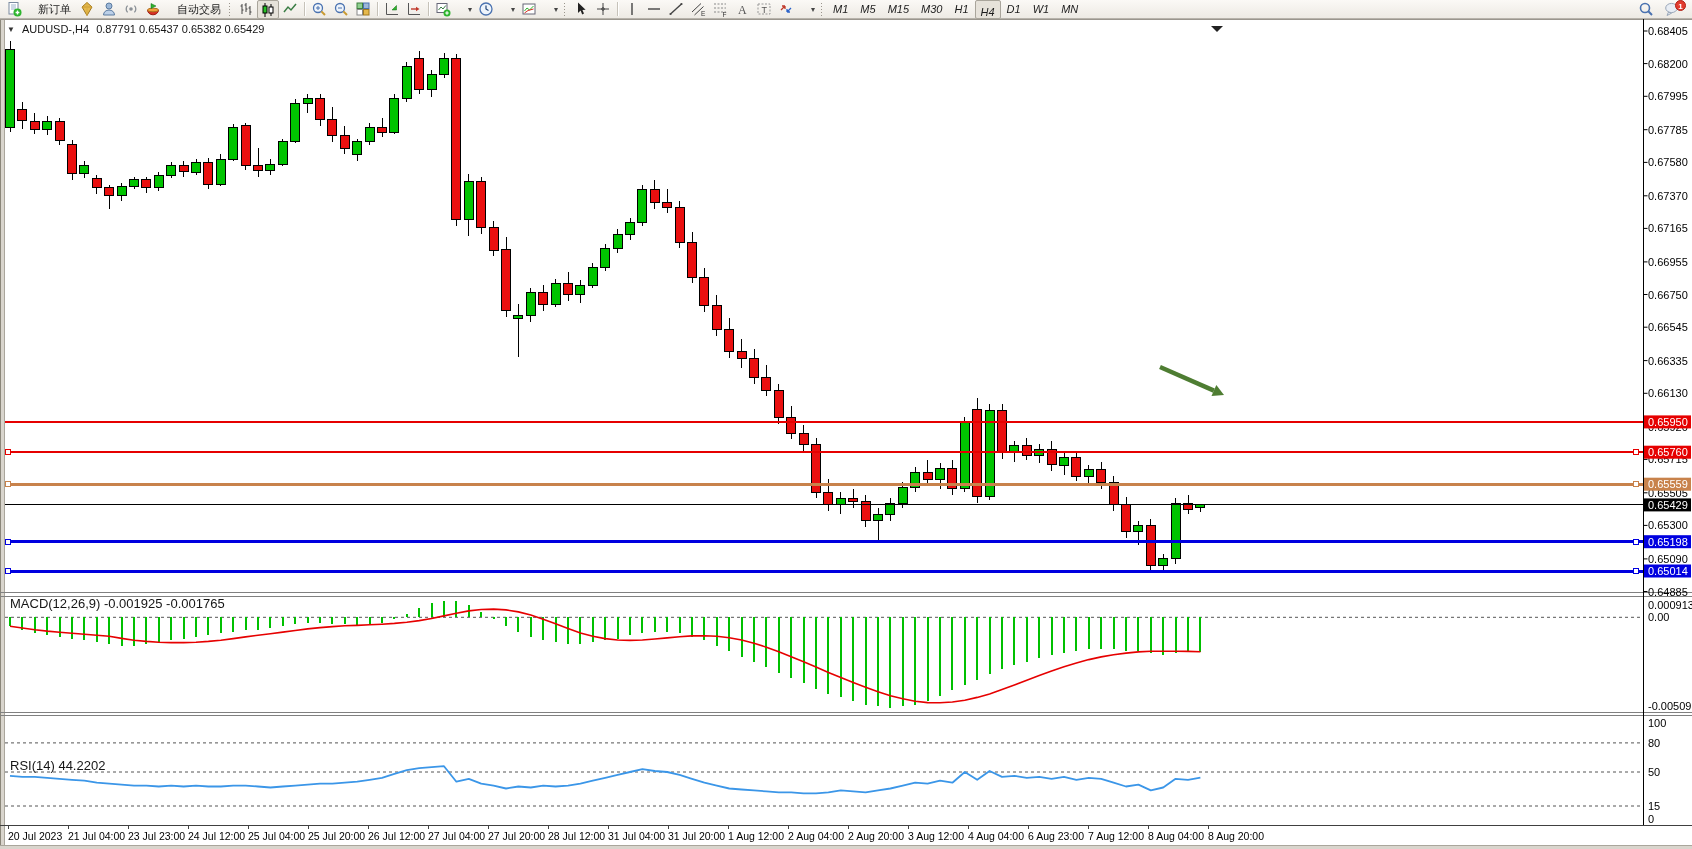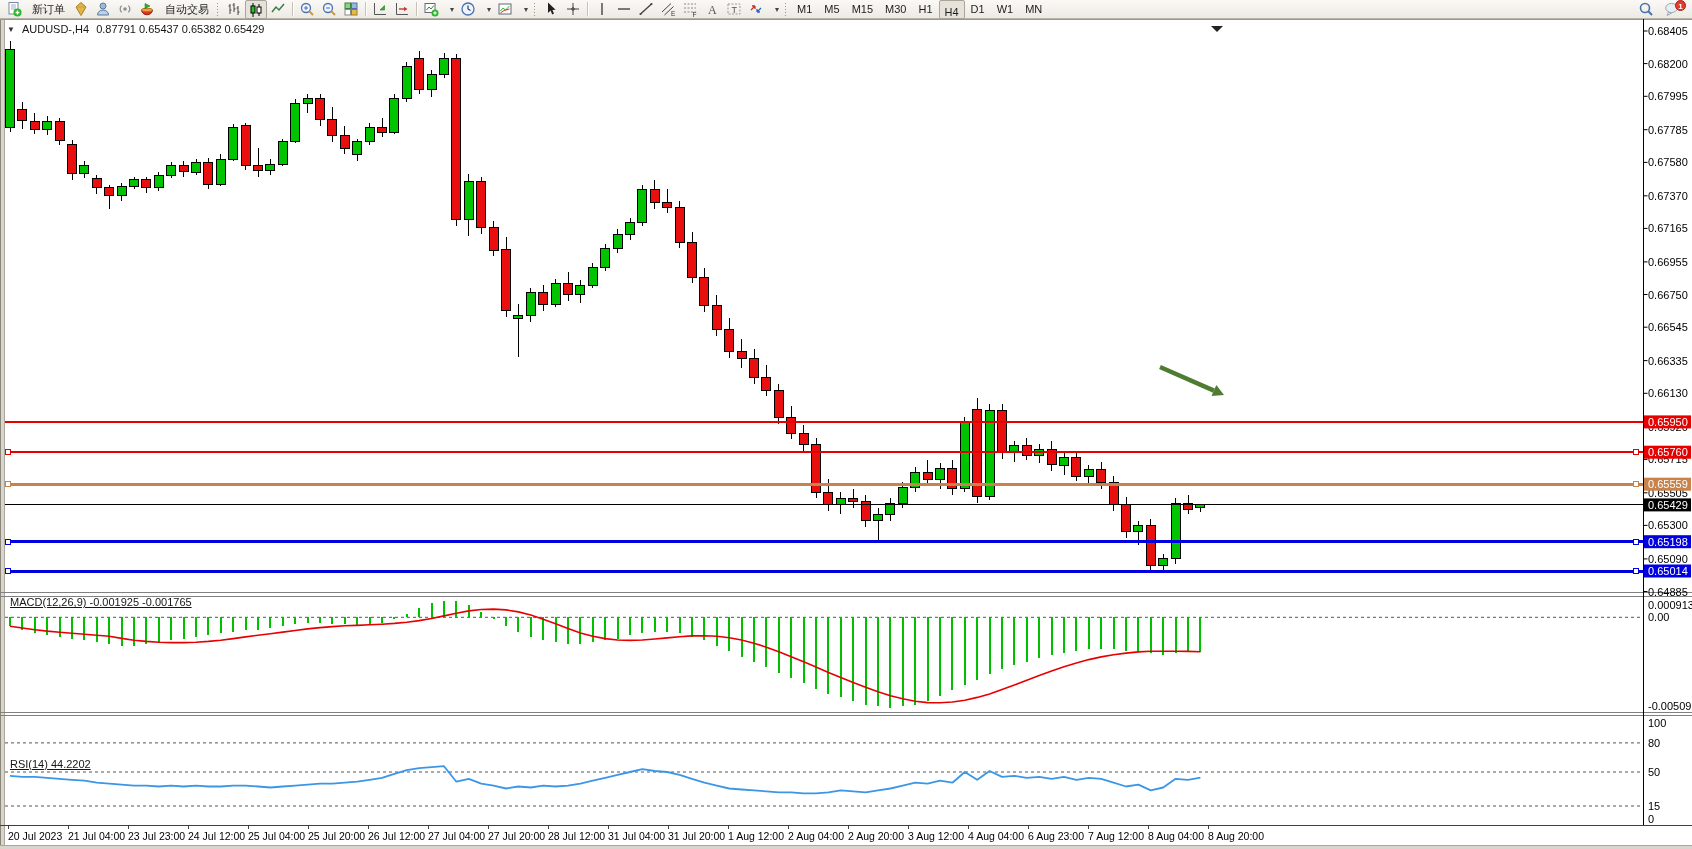--- a/index.html
+++ b/index.html
@@ -2,41 +2,41 @@
 <html><head>
 <meta charset="utf-8">
 <style>
   html,body{margin:0;padding:0;background:#d6d2ca;}
   body{font-family:"Liberation Sans",sans-serif;}
   .app{position:relative;width:1692px;height:849px;background:#ffffff;overflow:hidden;}
   
   .toolbar{position:absolute;top:0;left:0;width:1692px;height:19px;
     background:linear-gradient(#fbf9f6,#edeae4);border-bottom:1px solid #b7b3ab;
     display:flex;align-items:center;padding:0 3px;box-sizing:border-box;z-index:30;}
-  .tb-btn{height:17px;display:flex;align-items:center;gap:10px;padding:0 2px;
+  .tb-btn{height:17px;display:flex;align-items:center;gap:16px;padding:0 2px;
     border:1px solid transparent;border-radius:2px;font-size:11px;color:#1d1d1d;white-space:nowrap;}
   .tb-btn.active{background:#e6e2da;border-color:#a9a59b;align-items:flex-end;}
   .tb-btn svg{width:16px;height:16px;display:block;}
   .tb-btn .cap{font-size:8px;color:#444;margin-left:1px;}
   .tb-btn .lbl{padding-right:2px;}
-  .tf .lbl{padding:0 3px;}
+  .tf .lbl{padding:0 3px;font-style:italic;}
   .sep{width:1px;height:14px;background:#c6c2b9;box-shadow:1px 0 0 #fff;margin:0 3px;}
   .grip{width:5px;height:14px;margin:0 3px 0 1px;
     background-image:repeating-linear-gradient(#9a958c 0 1px,transparent 1px 3px);
     background-size:1px 12px;background-position:2px 1px;background-repeat:repeat-y;}
   .tb-right{margin-left:auto;display:flex;align-items:center;gap:4px;padding-right:6px;}
   .chat-wrap{position:relative;}
   .notif-badge{position:absolute;top:-1px;right:-4px;min-width:11px;height:11px;border-radius:6px;
     background:#e23b2e;color:#fff;font-size:8px;line-height:11px;text-align:center;font-weight:bold;
     border:1px solid #b02015;box-sizing:border-box;padding:0 1px;}
   
   .chart-title{position:absolute;left:7px;top:23px;font-size:11px;color:#151515;
     display:flex;align-items:center;gap:7px;z-index:20;}
   .collapse{font-size:8px;color:#333;}
-  .ind-label{position:absolute;left:10px;font-size:11px;color:#151515;z-index:20;text-decoration:underline;}
+  .ind-label{position:absolute;left:10px;font-size:13px;color:#151515;z-index:20;}
   #macd-label{top:596px;}
   #rsi-label{top:718px;margin-top:40px;}
   #chart-svg{position:absolute;left:0;top:19px;width:1516px;height:830px;}
 </style>
 </head>
 <body>
 
 <div class="app">
   <div class="toolbar" id="toolbar">
       <div class="tb-btn">

